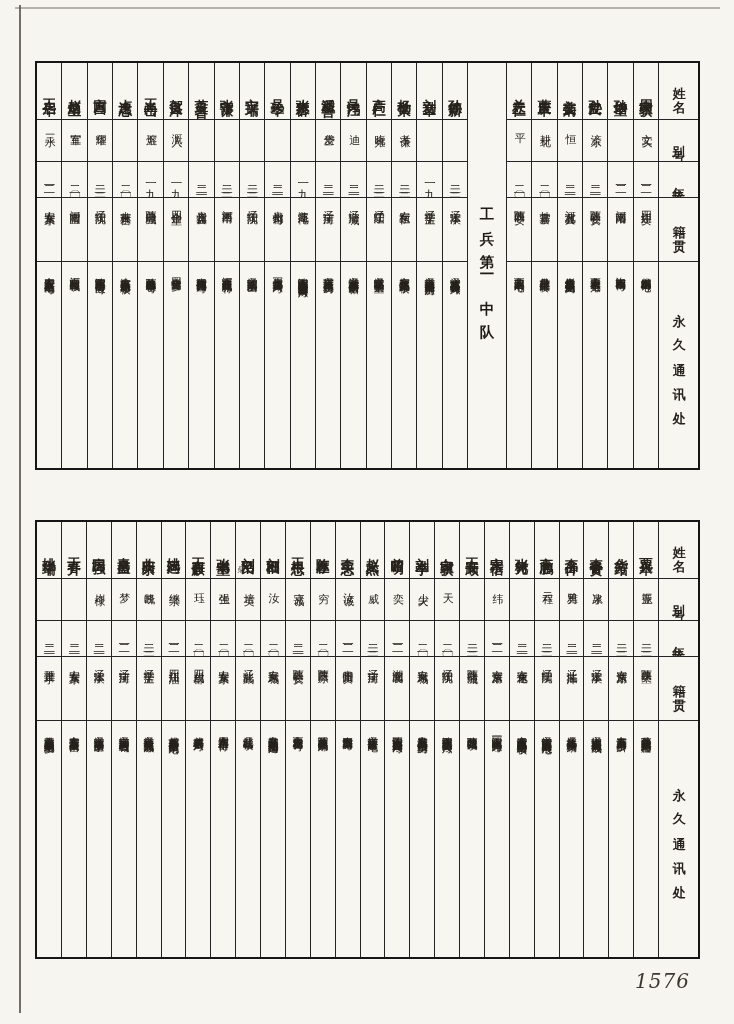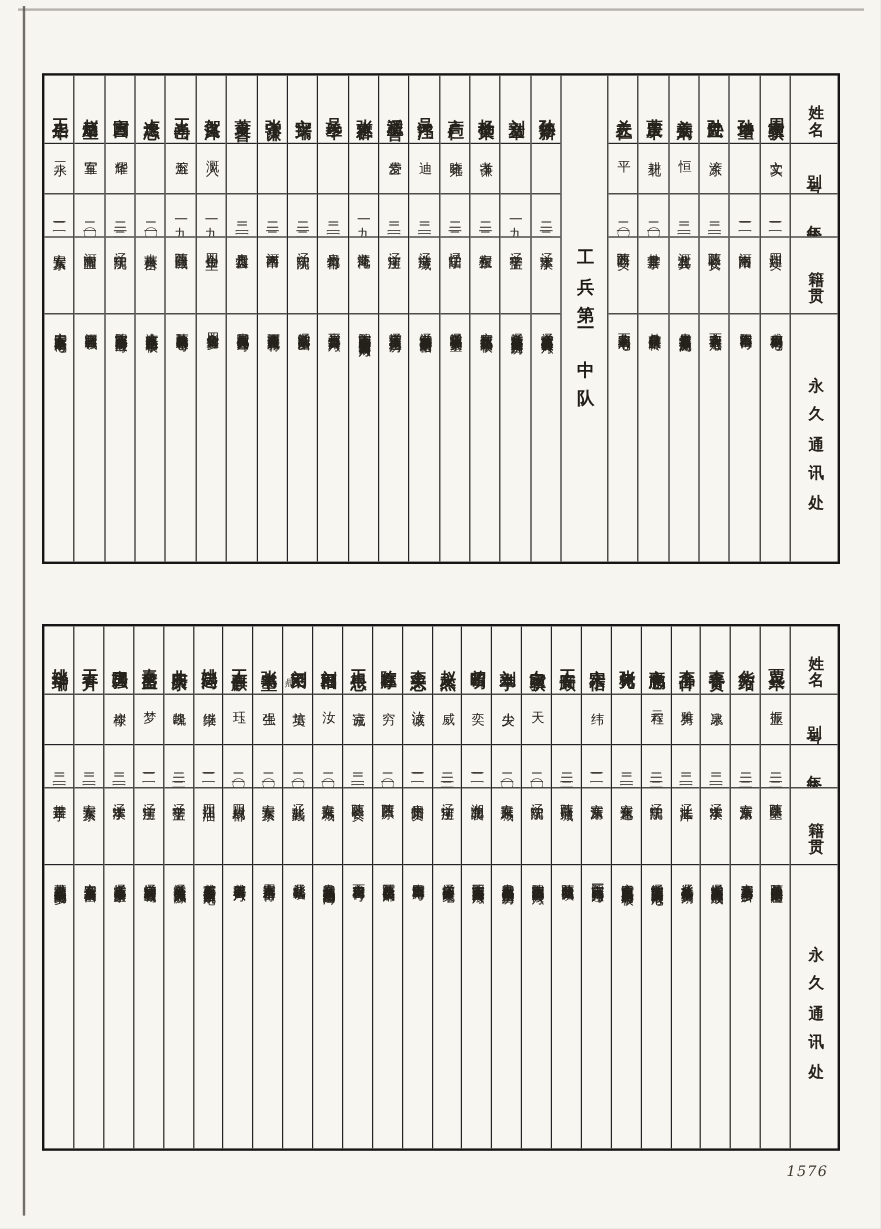--- a/index.html
+++ b/index.html
@@ -33,21 +33,21 @@
   .native-text{font-size:11px;letter-spacing:1px;line-height:1.0;}
   .addr-text{font-size:10.5px;letter-spacing:0.5px;line-height:1.1;}
   .name-note{position:absolute;left:1px;bottom:3px;font-size:7.5px;color:#3a352e;}
 
   .hdr-name,.hdr-native{font-weight:bold;font-size:13px;letter-spacing:1.05em;}
   .hdr-alias{font-weight:bold;font-size:12.5px;letter-spacing:0.45em;}
   .hdr-age{font-weight:bold;font-size:12.5px;letter-spacing:0.22em;}
   .hdr-addr{font-weight:bold;font-size:13px;letter-spacing:1.9em;}
   .section-label{font-size:14.5px;font-weight:bold;letter-spacing:1.6em;color:#1e1a16;}
 
-  .page-number{position:absolute;top:969px;right:44px;font-size:12px;font-style:italic;
+  .page-number{position:absolute;top:969px;right:44px;font-size:20px;font-style:italic;
                letter-spacing:1px;color:#3c382f;}
 </style>
 </head>
 <body>
 
 <div class="page">
   <div class="top-rule"></div>
   <div class="left-rule"></div>
 
   <div class="rtable t-top">

